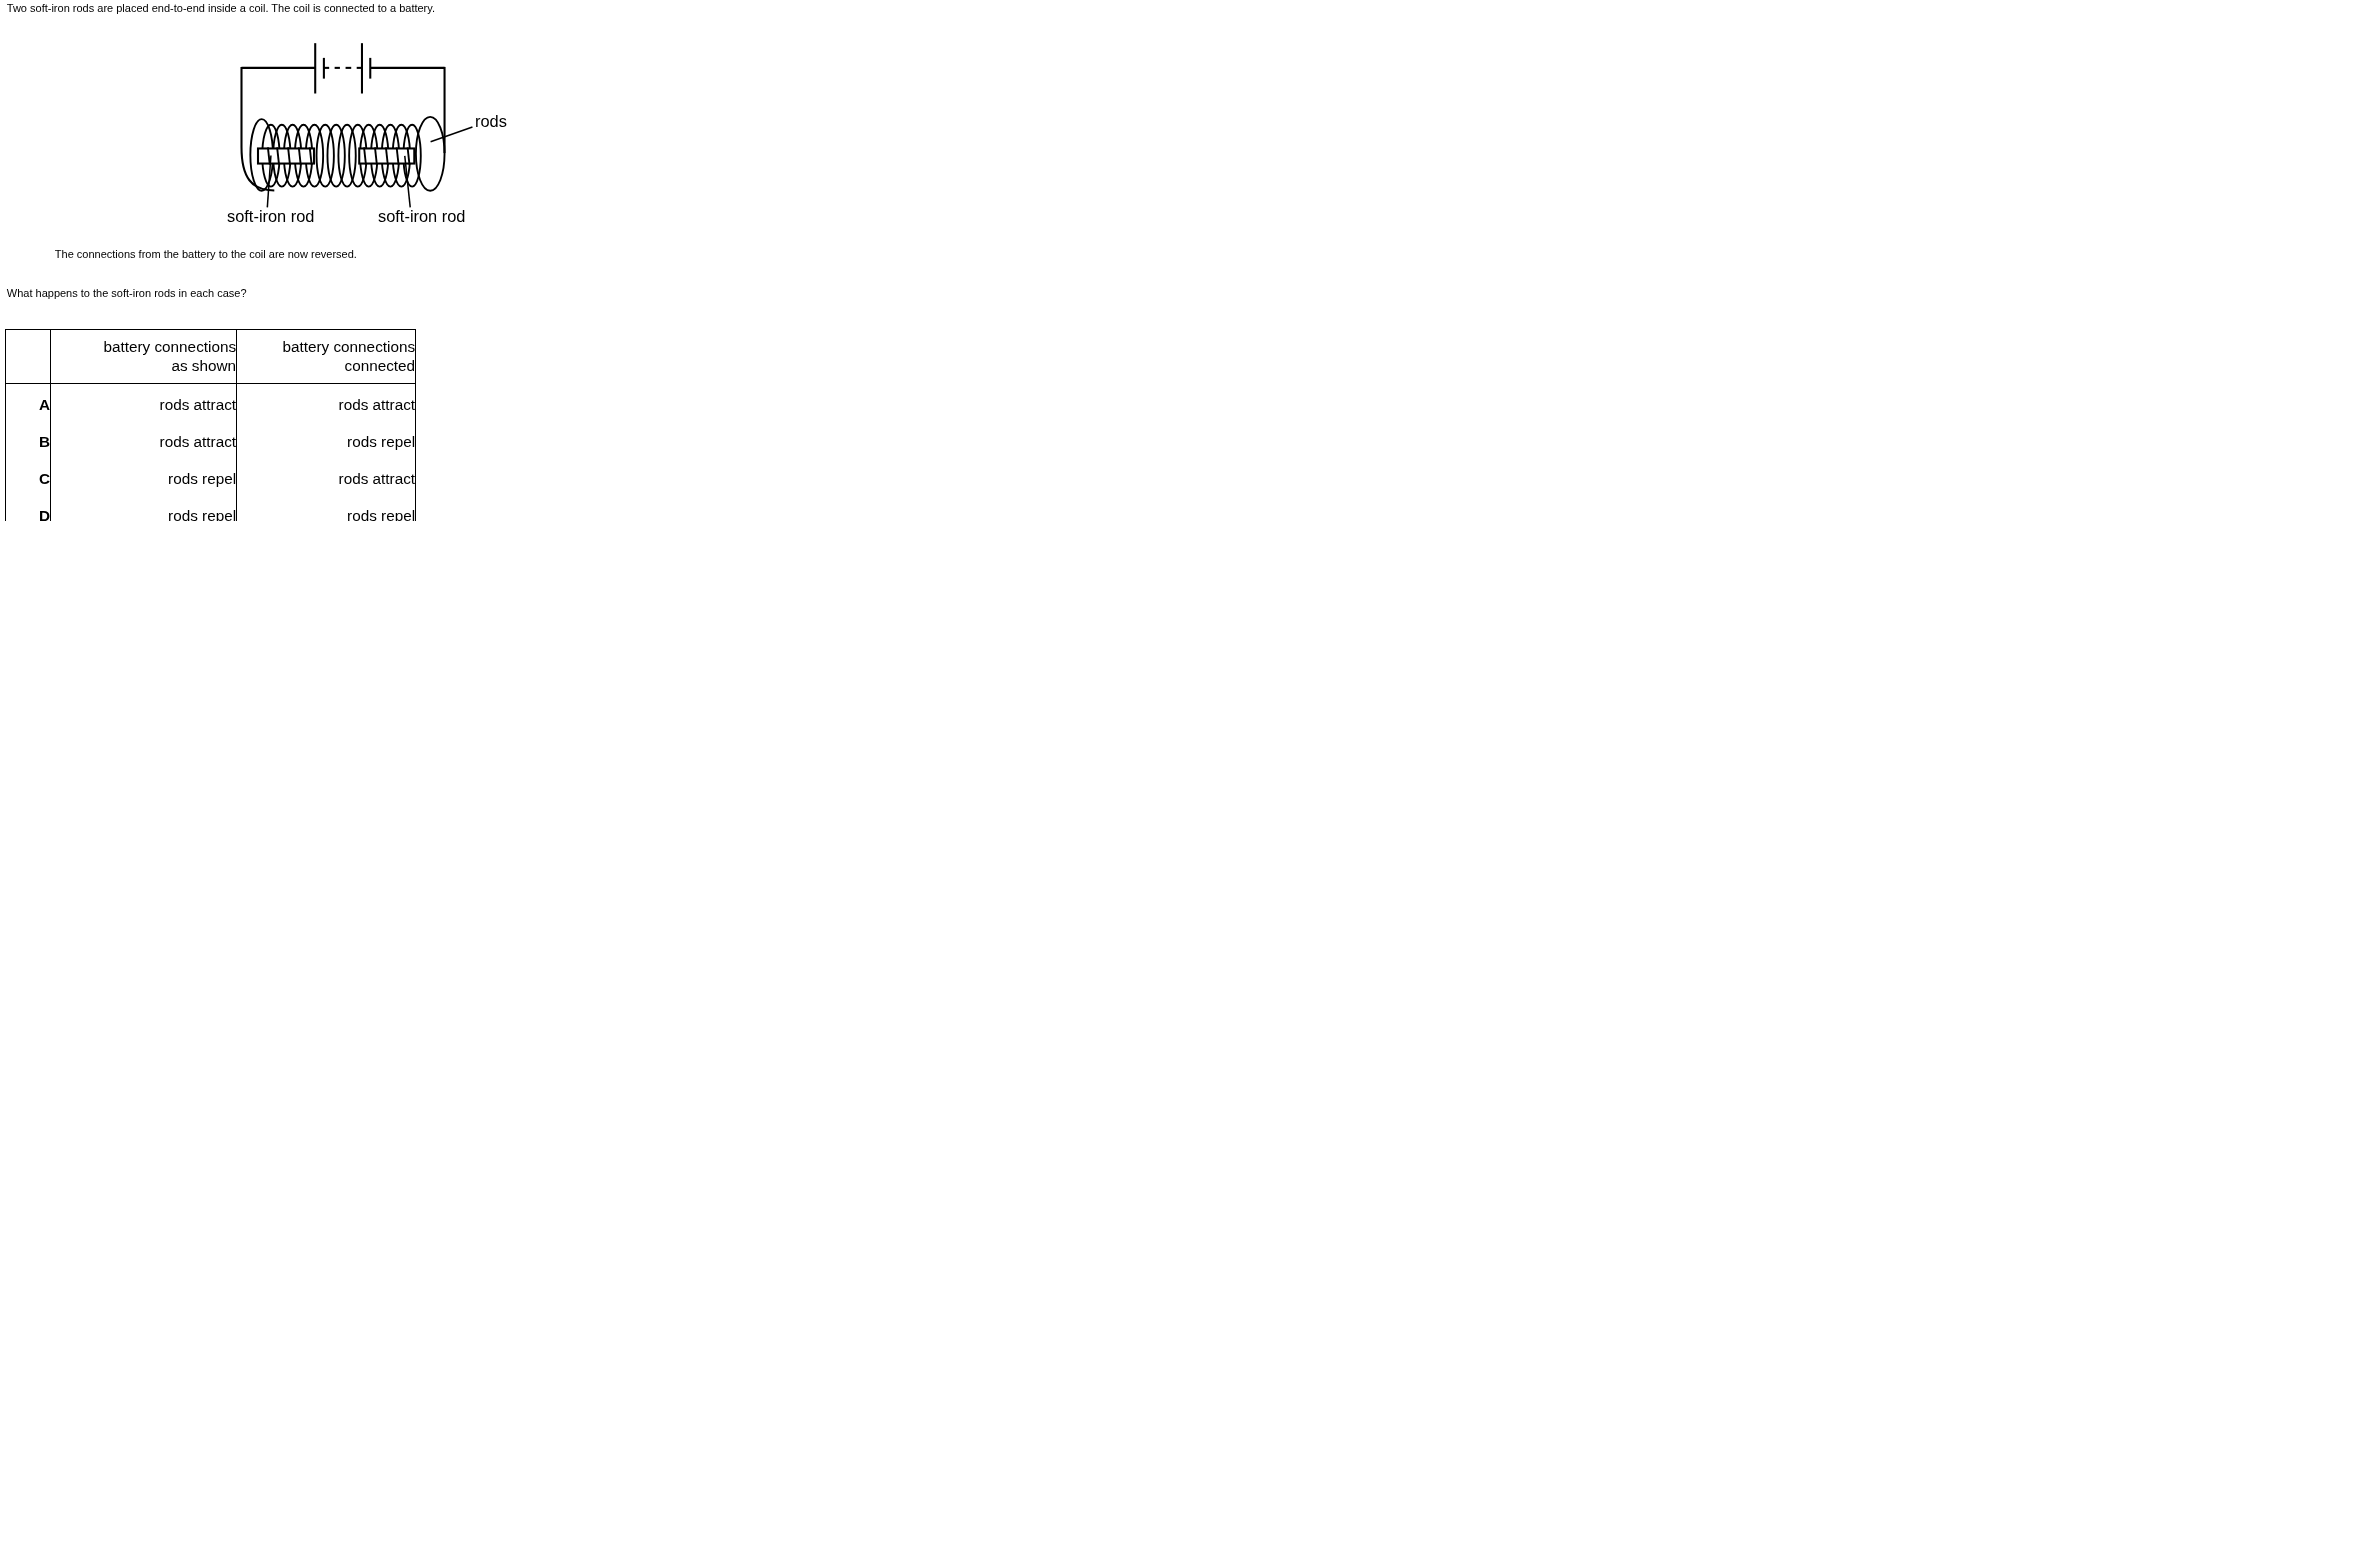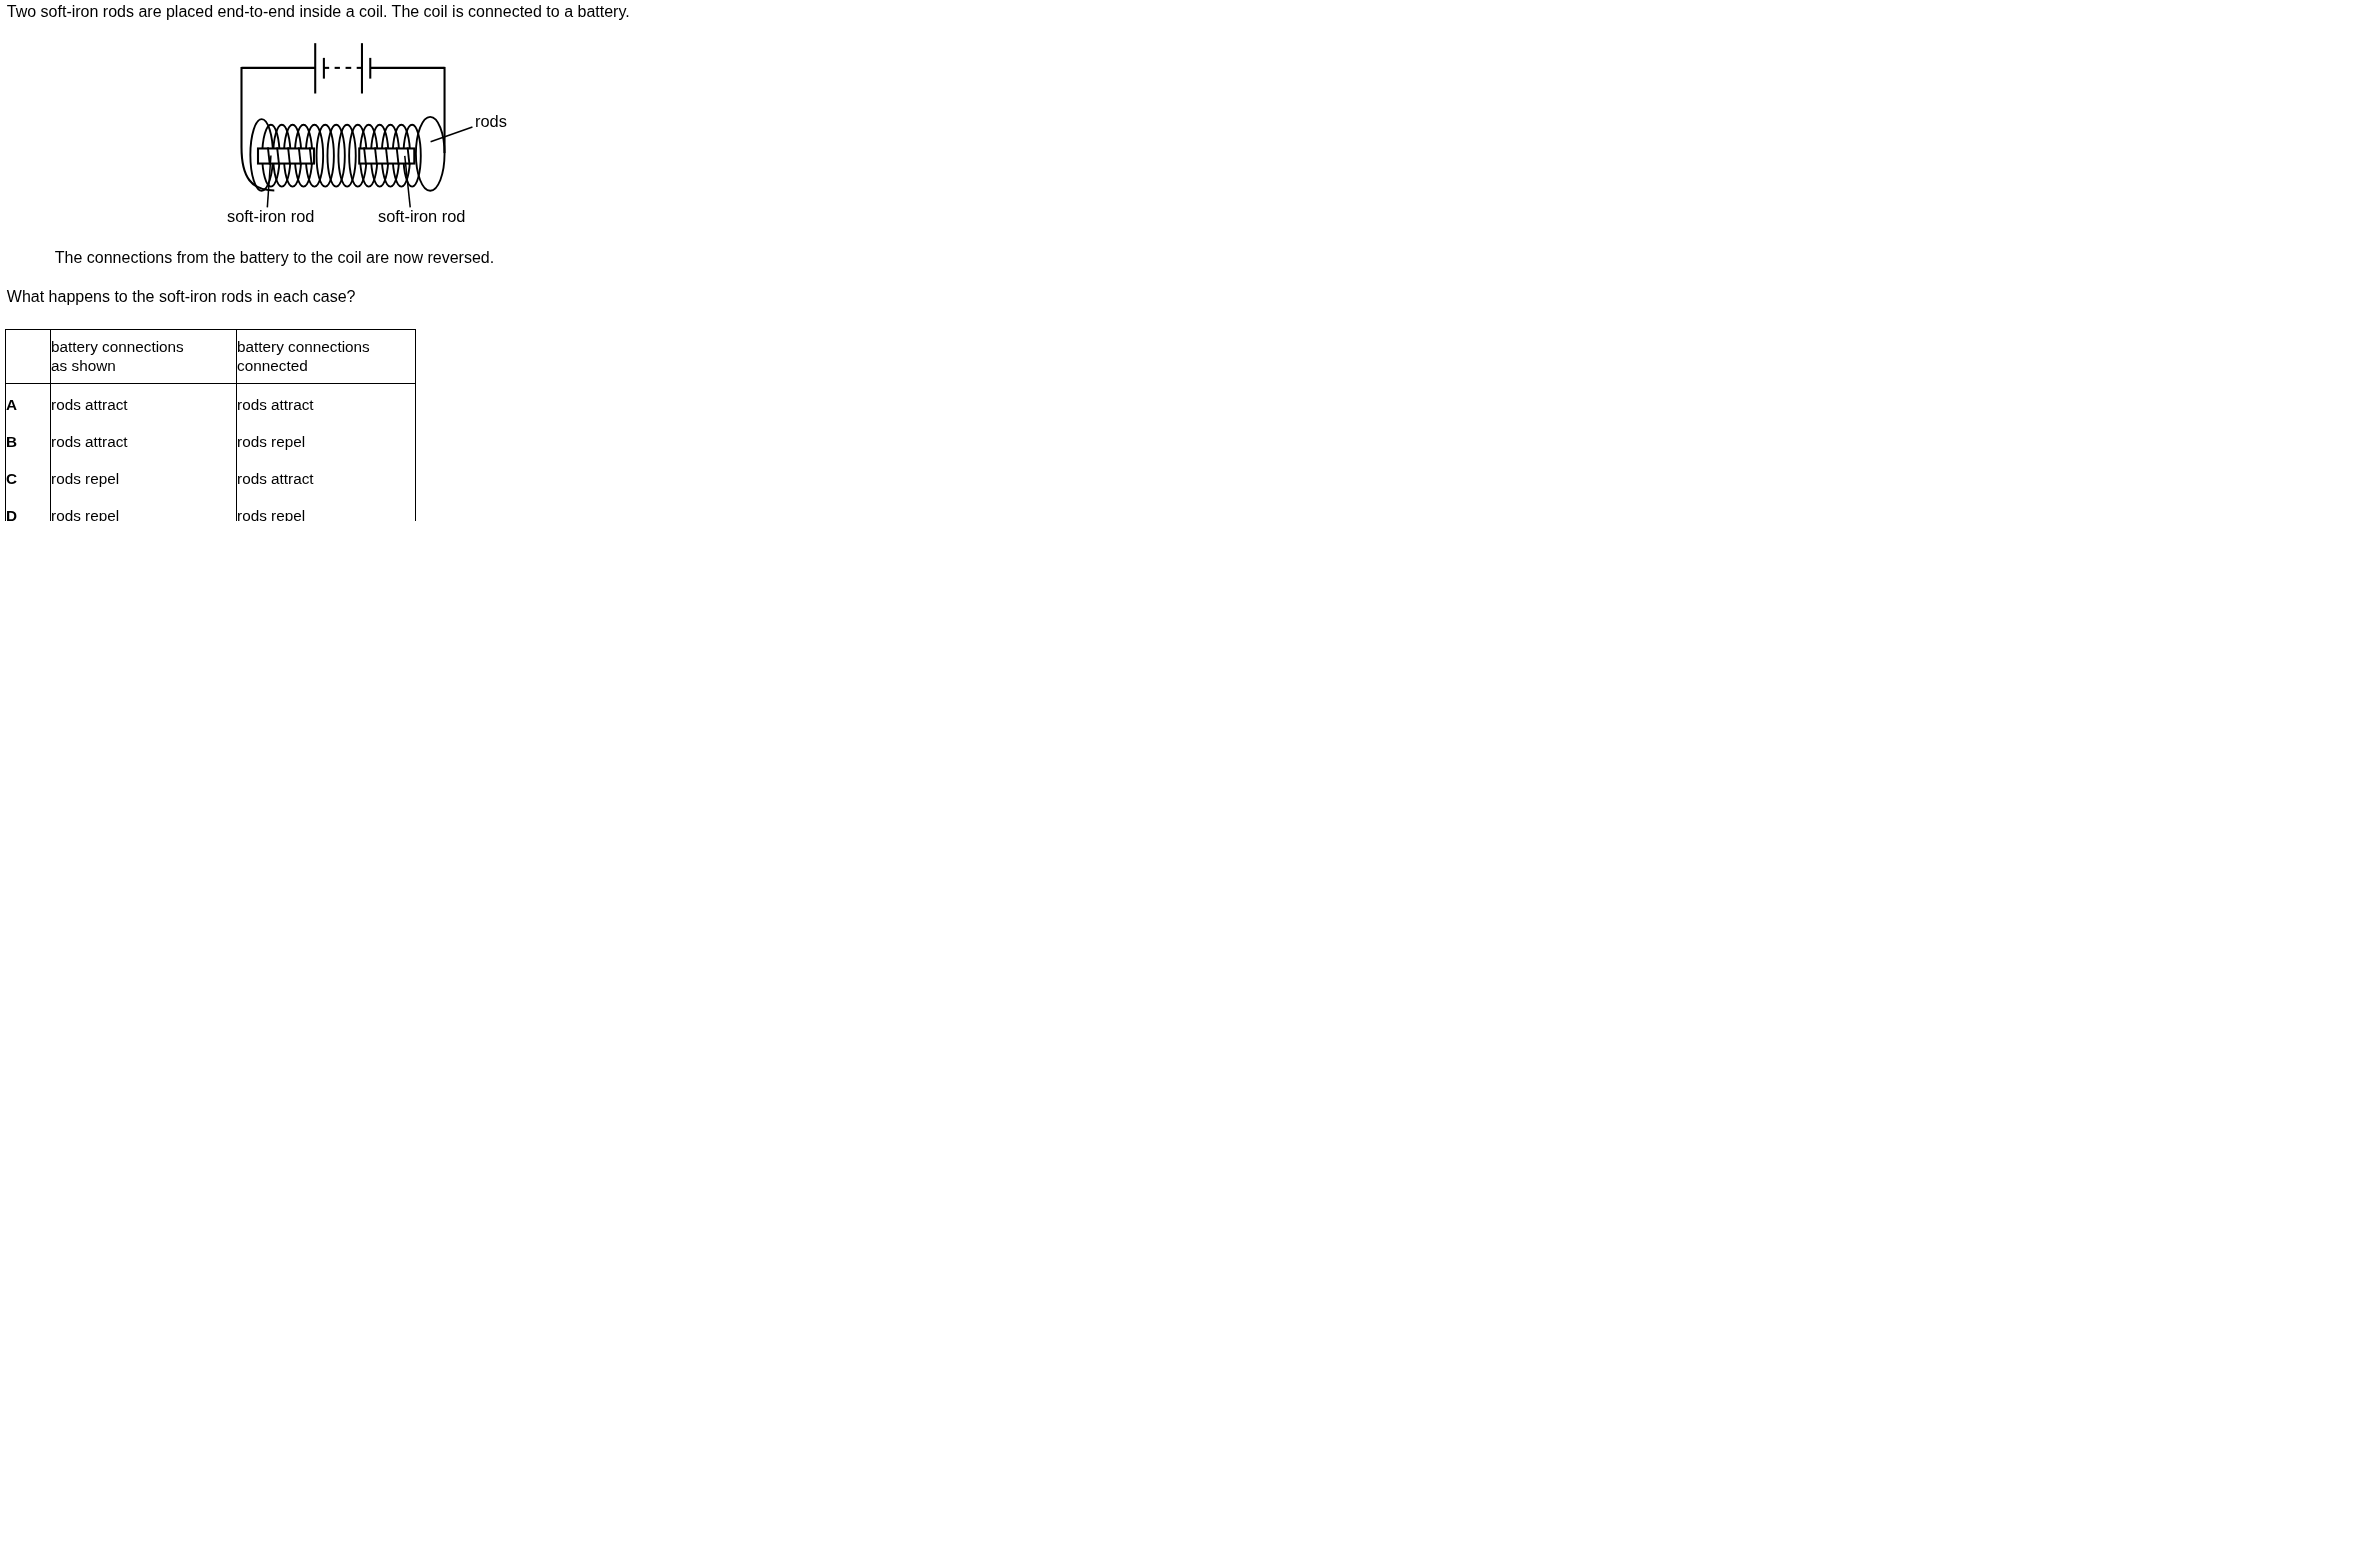--- a/index.html
+++ b/index.html
@@ -1,33 +1,33 @@
 <!DOCTYPE html>
 <html style="font-size:9px"><head>
 <meta charset="utf-8">
 <style>
   html,body { margin:0; padding:0; background:#ffffff; }
   .page {
     position:relative; width:792px; height:521px; overflow:hidden;
     background:#ffffff; color:#000;
     font-family:"Liberation Sans","DejaVu Sans",sans-serif;
   }
-  .txt { position:absolute; white-space:nowrap; font-size:16px; line-height:1.2; }
+  .txt { position:absolute; white-space:nowrap; font-size:11px; line-height:1.2; }
   .dlabel { position:absolute; white-space:nowrap; font-size:16.4px; line-height:1.1; }
   svg.diagram { position:absolute; left:0; top:0; width:792px; height:521px; }
 
   table.options {
     position:absolute; left:5.1px; top:329px;
     border-collapse:collapse; table-layout:fixed; width:411px;
     border:1.1px solid #000; border-top:1.7px solid #000; border-bottom:1.7px solid #000;
     font-size:15.3px; color:#000;
   }
   table.options th, table.options td {
     border-left:1.1px solid #000; border-right:1.1px solid #000;
-    text-align:left; vertical-align:middle; padding:0;
+    text-align:right; vertical-align:middle; padding:0;
   }
   table.options thead th {
     border-bottom:1.7px solid #000; height:53px;
     font-weight:normal; line-height:18.7px;
   }
   table.options tbody td { height:33px; padding-top:4px; }
   td.opt { font-weight:bold; }
 </style>
 </head>
 <body>

